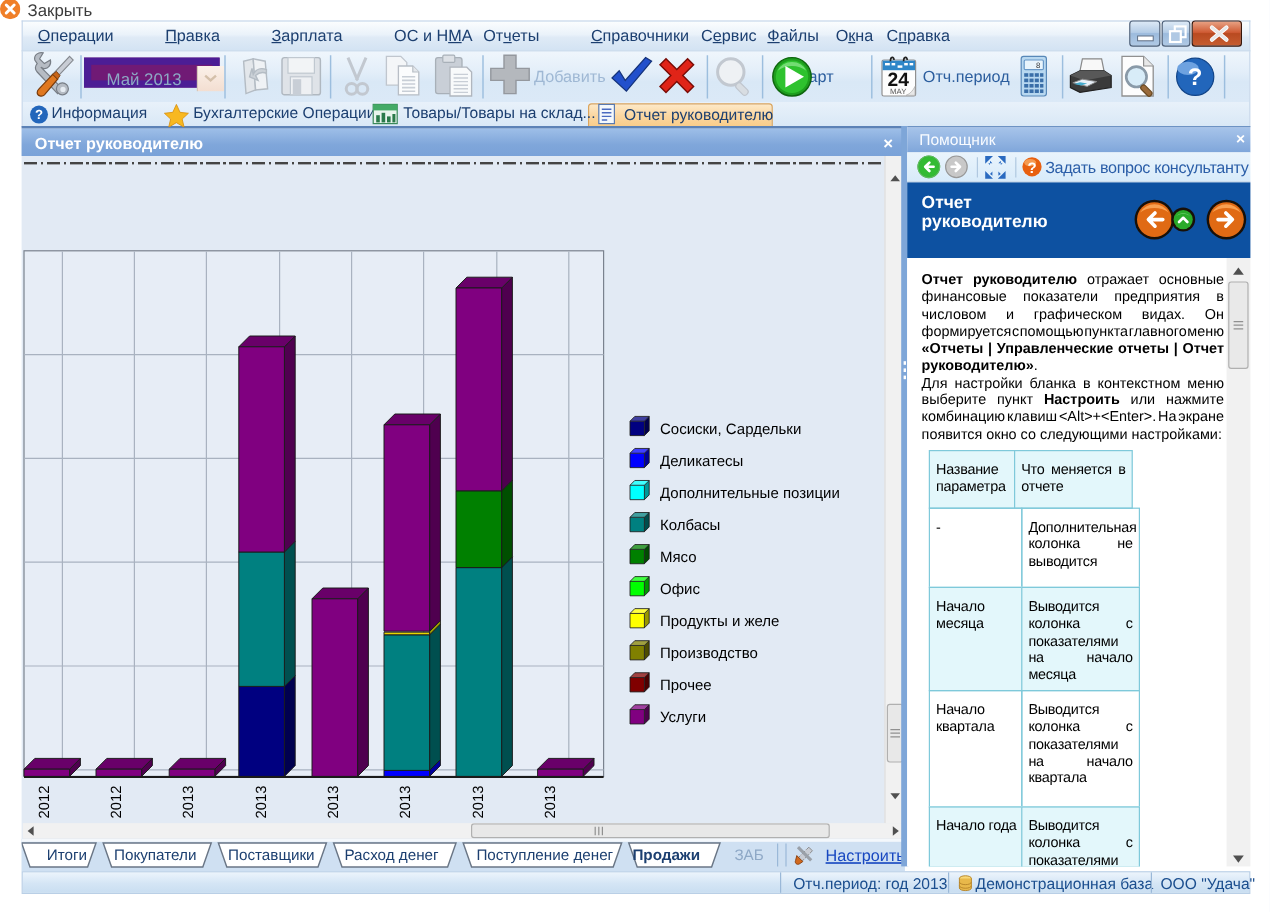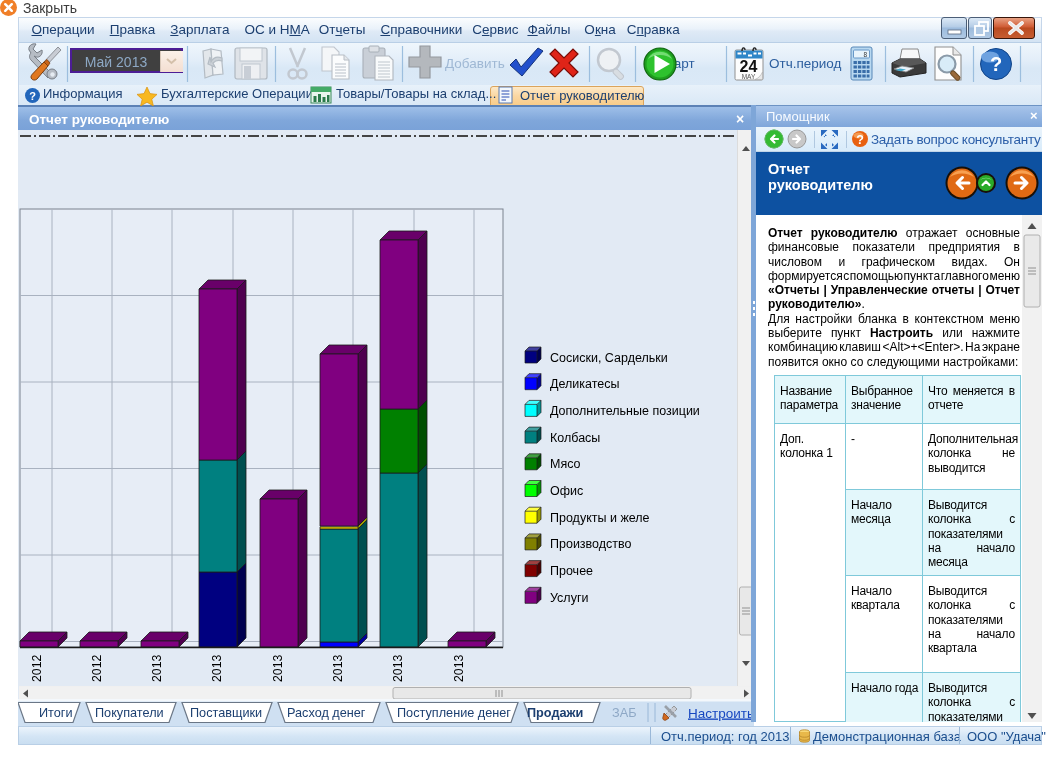--- a/index.html
+++ b/index.html
@@ -2,32 +2,32 @@
 <html><head>
 <meta charset="utf-8">
 <style>
 * { margin:0; padding:0; box-sizing:border-box; }
 html,body { width:1058px; height:760px; background:#fff; font-family:"Liberation Sans", sans-serif; overflow:hidden; }
 #page { position:relative; width:1058px; height:760px; background:#fff;border-radius:26px; }
 .abs { position:absolute; }
 #closeico { left:0px; top:-1px; width:17px; height:17px; }
 #closetxt { left:23px; top:0px; font-size:14px; color:#3c3c3c; }
 #menubar { left:18px; top:17px; width:1024px; height:26px; background:linear-gradient(#fbfdfe,#eaf2fa 45%,#dfeaf6 55%,#d3e3f3); border:1px solid #c5d6ea; border-bottom:1px solid #b9cfe6; }
-#menubar .mi { display:inline-block; color:#1c3f70; font-size:13.5px; padding:4px 7.5px 0 7.5px; }
+#menubar .mi { display:inline-block; color:#1c3f70; font-size:13.5px; padding:4px 7.5px 0 7.5px;margin-left:28px; }
 #menubar .mi u { text-decoration:underline; }
 .winbtn { top:17px; height:22px; border-radius:3px; border:1px solid #4b5e77; }
 #btnmin { left:941px; width:26px; background:linear-gradient(#dce9f6,#b4cce6 45%,#9cbbdd 50%,#b0c9e4); }
 #btnres { left:968px; width:24px; background:linear-gradient(#dce9f6,#b4cce6 45%,#9cbbdd 50%,#b0c9e4); }
 #btncls { left:993px; width:42px; background:linear-gradient(#e8a183,#cf5b34 45%,#b94a20 50%,#c65d31); border:1px solid #36150a; }
 
 #toolbar { left:18px; top:43px; width:1024px; height:42px; background:linear-gradient(#eff6fc,#e3eef9 40%,#d9e8f6 60%,#dbe9f7); border-left:1px solid #c5d6ea; border-right:1px solid #c5d6ea; }
 .tlabel { position:absolute; font-size:13.5px; color:#2c5e9e; }
 .tlabel.dis { color:#9fb8d4; }
 
-#dd { left:70px; top:48px; width:113px; height:25px; background:#404040; border:2px solid #4c1d95; }
+#dd { left:70px; top:48px; width:113px; height:25px; background:#701a75; border:6px solid #4c1d95; }
 #ddtxt { left:0; top:4px; width:88px; text-align:center; font-size:14px; color:#8da8c4; }
 #ddbtn { left:88px; top:1px; width:23px; height:21px; background:linear-gradient(#fbf1e9,#f3ded1); border-left:1px solid #d8c8ba; }
 
 #dtabrow { left:18px; top:85px; width:1024px; height:21px; background:linear-gradient(#e8f1fa,#d9e8f6); border-left:1px solid #c5d6ea; border-right:1px solid #c5d6ea; border-bottom:1px solid #b0c6de; }
 .dtab { position:absolute; top:86px; font-size:13px; color:#1c3f70; }
 #activetab { left:490px; top:86px; width:154px; height:20px; background:linear-gradient(#fde9c8,#fbd7a2 50%,#f9cd8a); border:1px solid #dba45c; border-radius:3px 3px 0 0; }
 
 #lwin { left:18px; top:105px; width:736px; height:594px; background:#e2eaf4; }
 #lwintitle { left:18px; top:105px; width:736px; height:25px; background:linear-gradient(#9ebfe8,#7fa6da 60%,#7aa2d8); border-top:2px solid #5c82b6; }
 #lwintitle .t { position:absolute; left:11px; top:5px; color:#fff; font-weight:bold; font-size:13.5px; }
@@ -632,38 +632,30 @@
           <span>экране</span>
         </div>
       <div class="ll">появится окно со следующими настройками:</div>
     </div>
     <div id="htable">
       <div class="hrow" style="height:48px">
         <div class="hc c1 cyanbg">
             <div>Название</div>
             <div>параметра</div>
           </div>
-        <div class="hc c2 cyanbg">
-            <div>Выбранное</div>
-            <div>значение</div>
-          </div>
         <div class="hc c3 cyanbg">
             <div class="jl">
               <span>Что</span>
               <span>меняется</span>
               <span>в</span>
             </div>
             <div>отчете</div>
           </div>
       </div>
       <div style="display:flex">
-        <div class="hc c1" style="height:299px">
-            <div>Доп.</div>
-            <div>колонка 1</div>
-          </div>
         <div style="width:176px">
           <div class="hrow" style="height:66px">
             <div class="hc c2">-</div>
             <div class="hc c3">
                 <div>Дополнительная</div>
                 <div class="jl">
                   <span>колонка</span>
                   <span>не</span>
                 </div>
                 <div>выводится</div>

